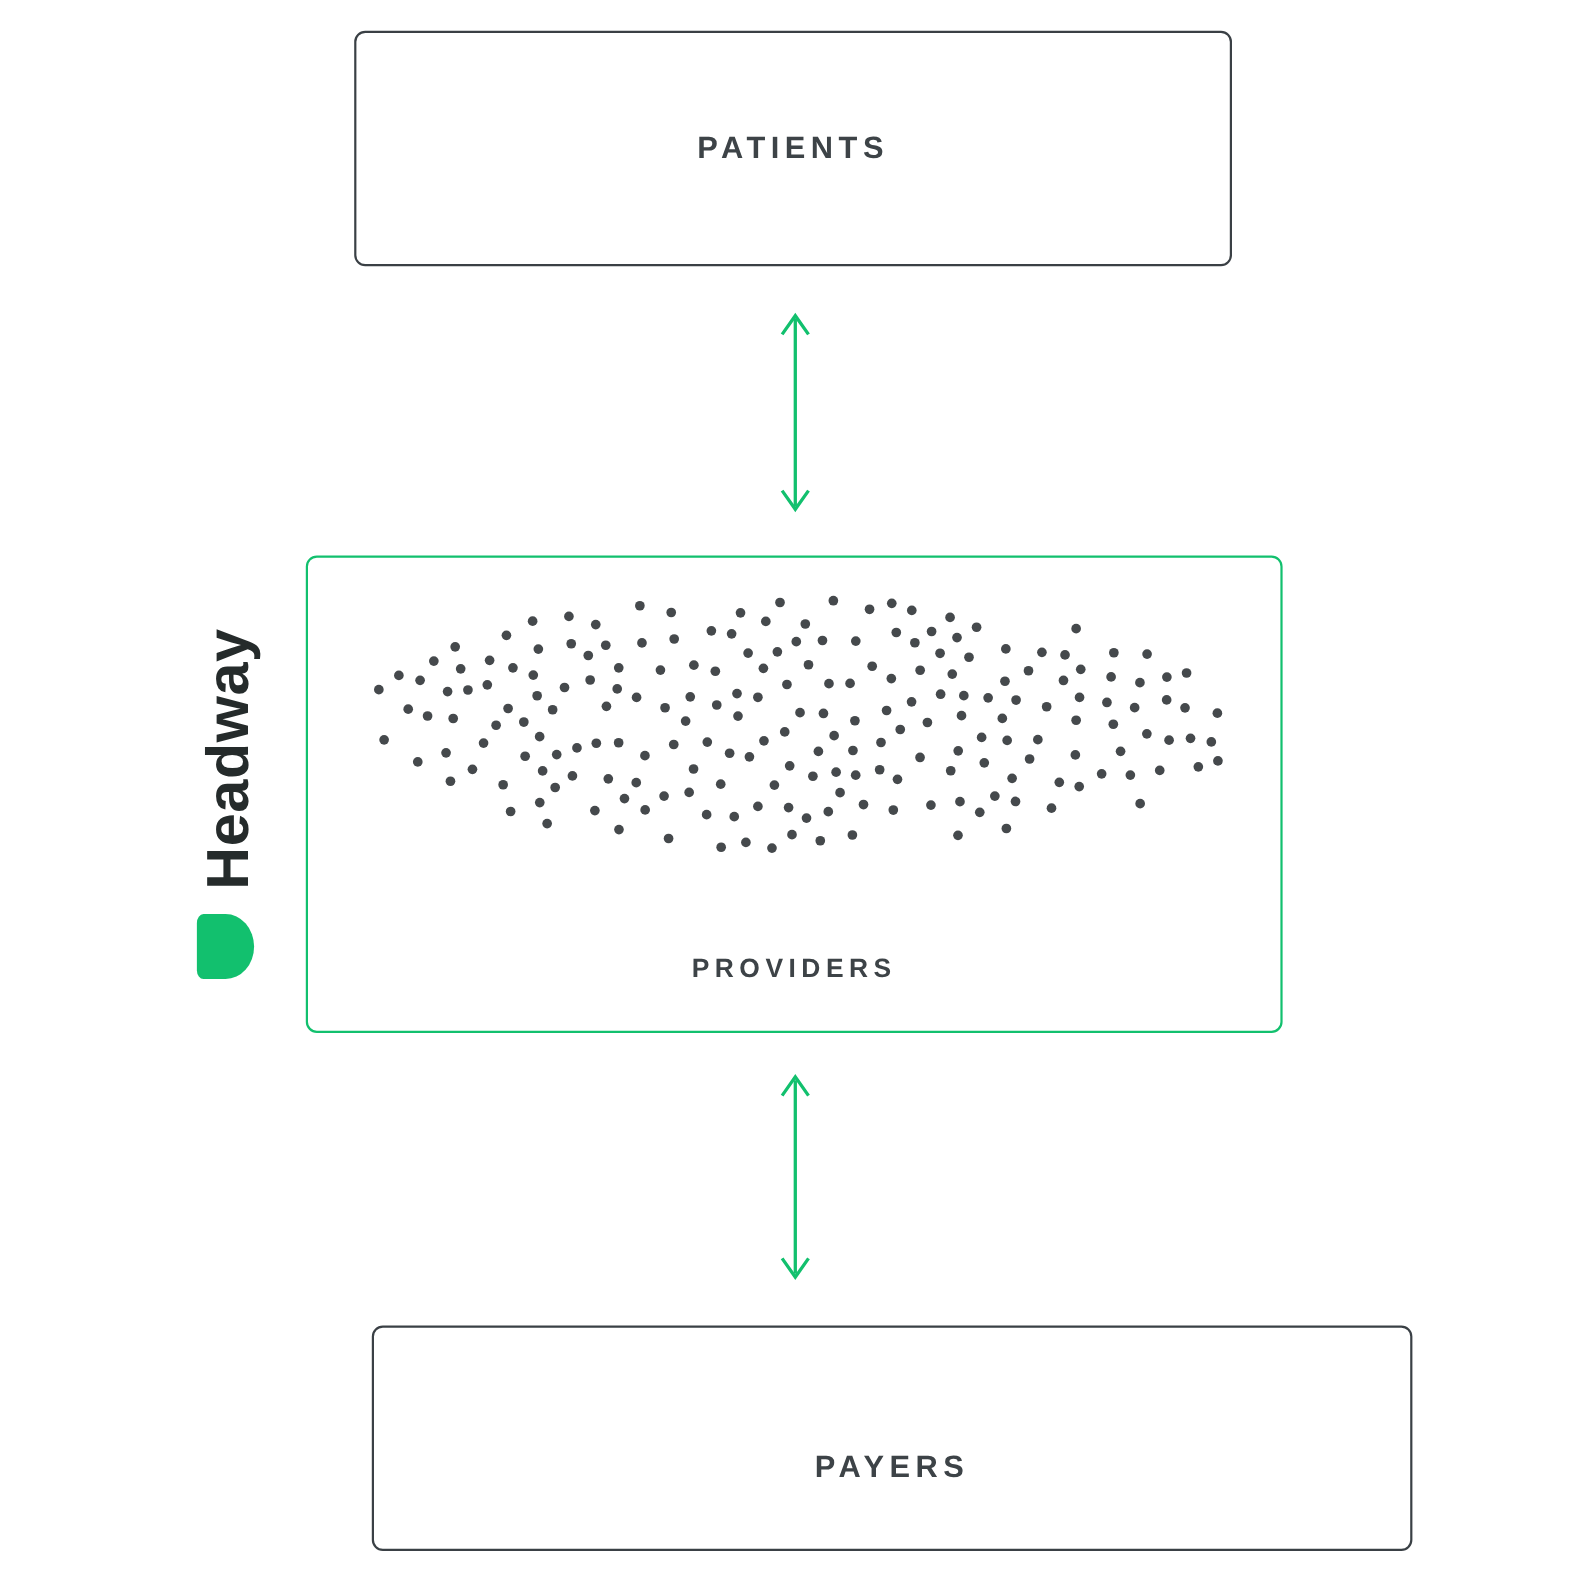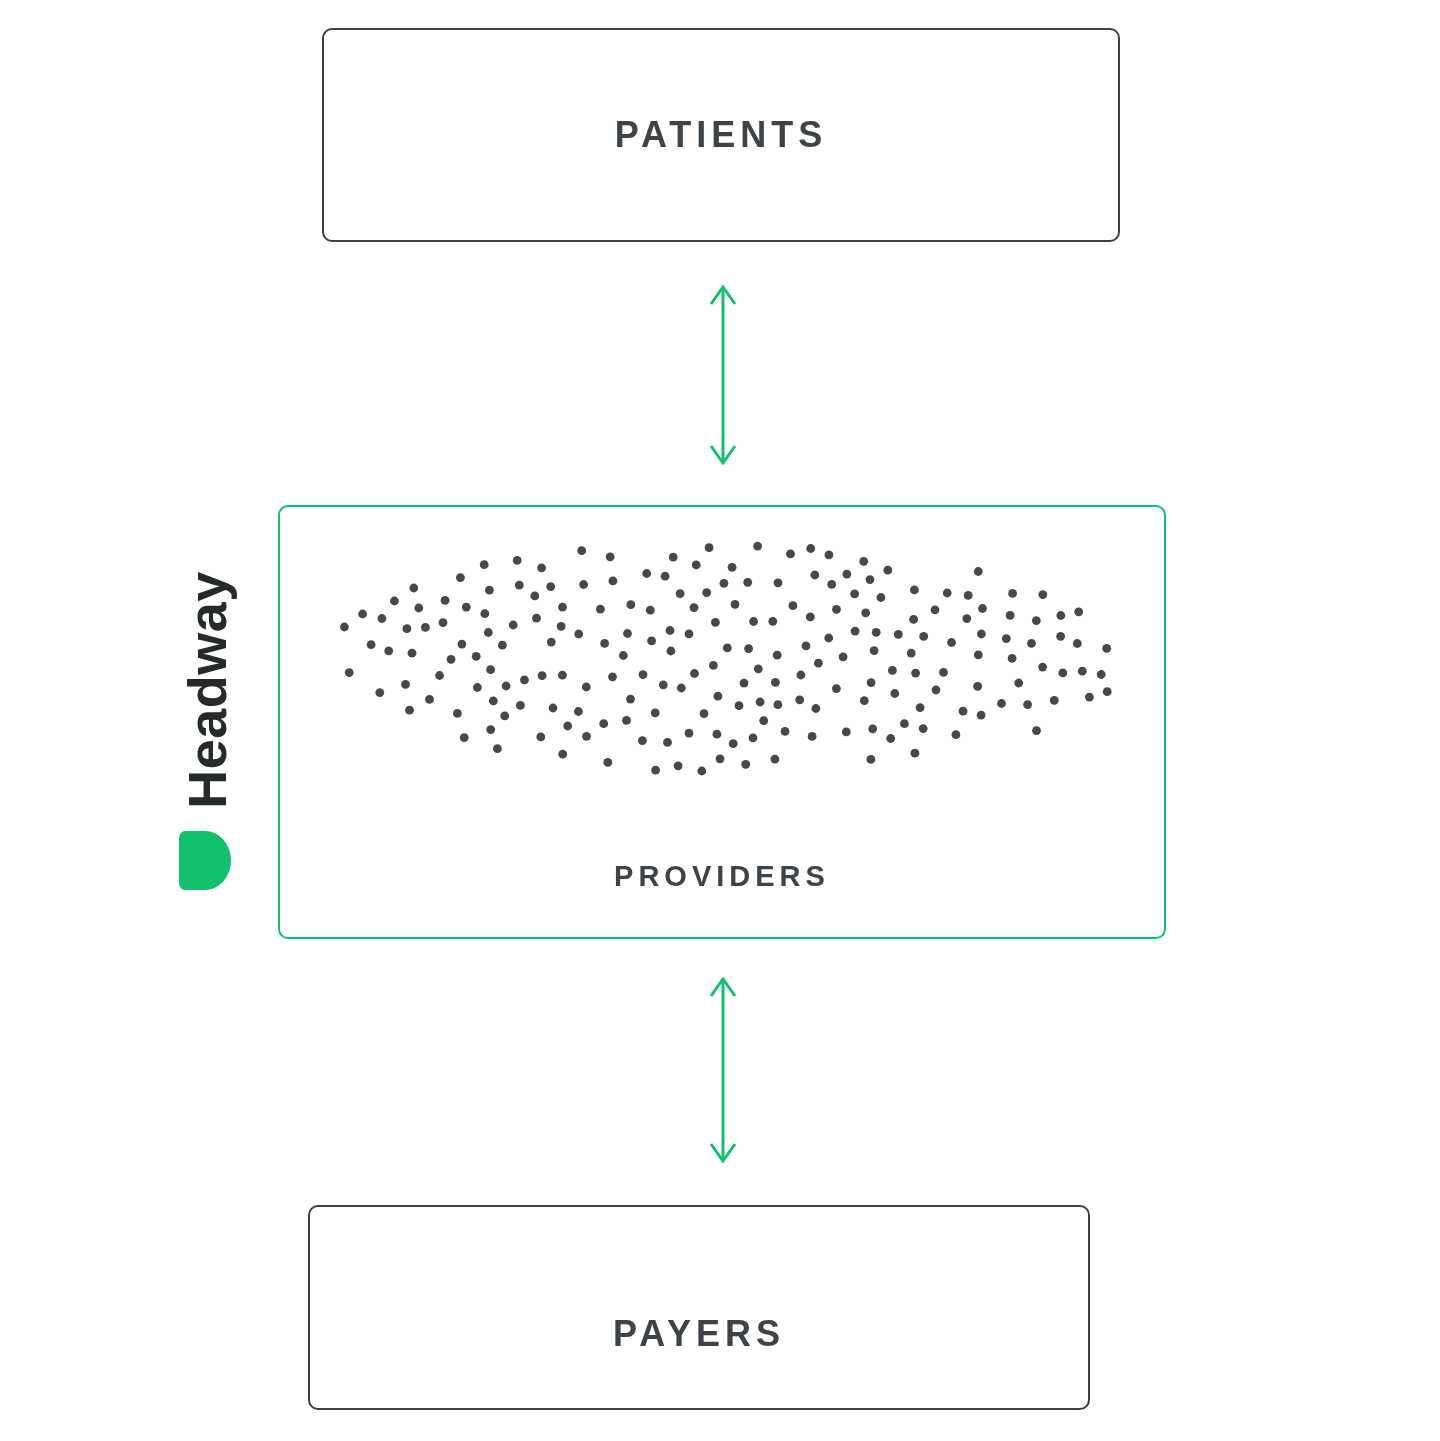--- a/index.html
+++ b/index.html
@@ -17,30 +17,30 @@
   }
   .stage{position:absolute;inset:0;}
   .box{
     position:absolute;background:#ffffff;border-radius:10px;
     display:flex;align-items:center;justify-content:center;
   }
   .box-dark{border:2.5px solid var(--box-border);}
   .box-green{border:2.5px solid var(--accent);}
   .box-label{
     font-weight:bold;color:var(--text);
-    font-size:36px;letter-spacing:5px;text-align:center;
+    font-size:28px;letter-spacing:5px;text-align:center;
   }
   #patients-box{left:322px;top:28px;width:798px;height:214px;}
   #providers-box{left:278px;top:505px;width:888px;height:434px;display:block;}
-  #payers-box{left:308px;top:1205px;width:782px;height:205px;}
+  #payers-box{left:338px;top:1205px;width:946px;height:205px;}
   #payers-box .box-label{position:relative;top:26px;}
   .providers-label{
     position:absolute;left:0;right:0;bottom:38px;
     font-weight:bold;color:var(--text);
-    font-size:29px;letter-spacing:5px;text-align:center;line-height:1.55;
+    font-size:24px;letter-spacing:5px;text-align:center;line-height:1.55;
   }
   #dots-svg{position:absolute;left:54px;top:34px;}
   .arrow{
     position:absolute;left:701px;color:var(--accent);
   }
   #arrow-top{top:282px;}
   #arrow-bottom{top:974px;}
   .logo-wordmark{
     position:absolute;left:207px;top:690px;
     transform:translate(-50%,-50%) rotate(-90deg);

